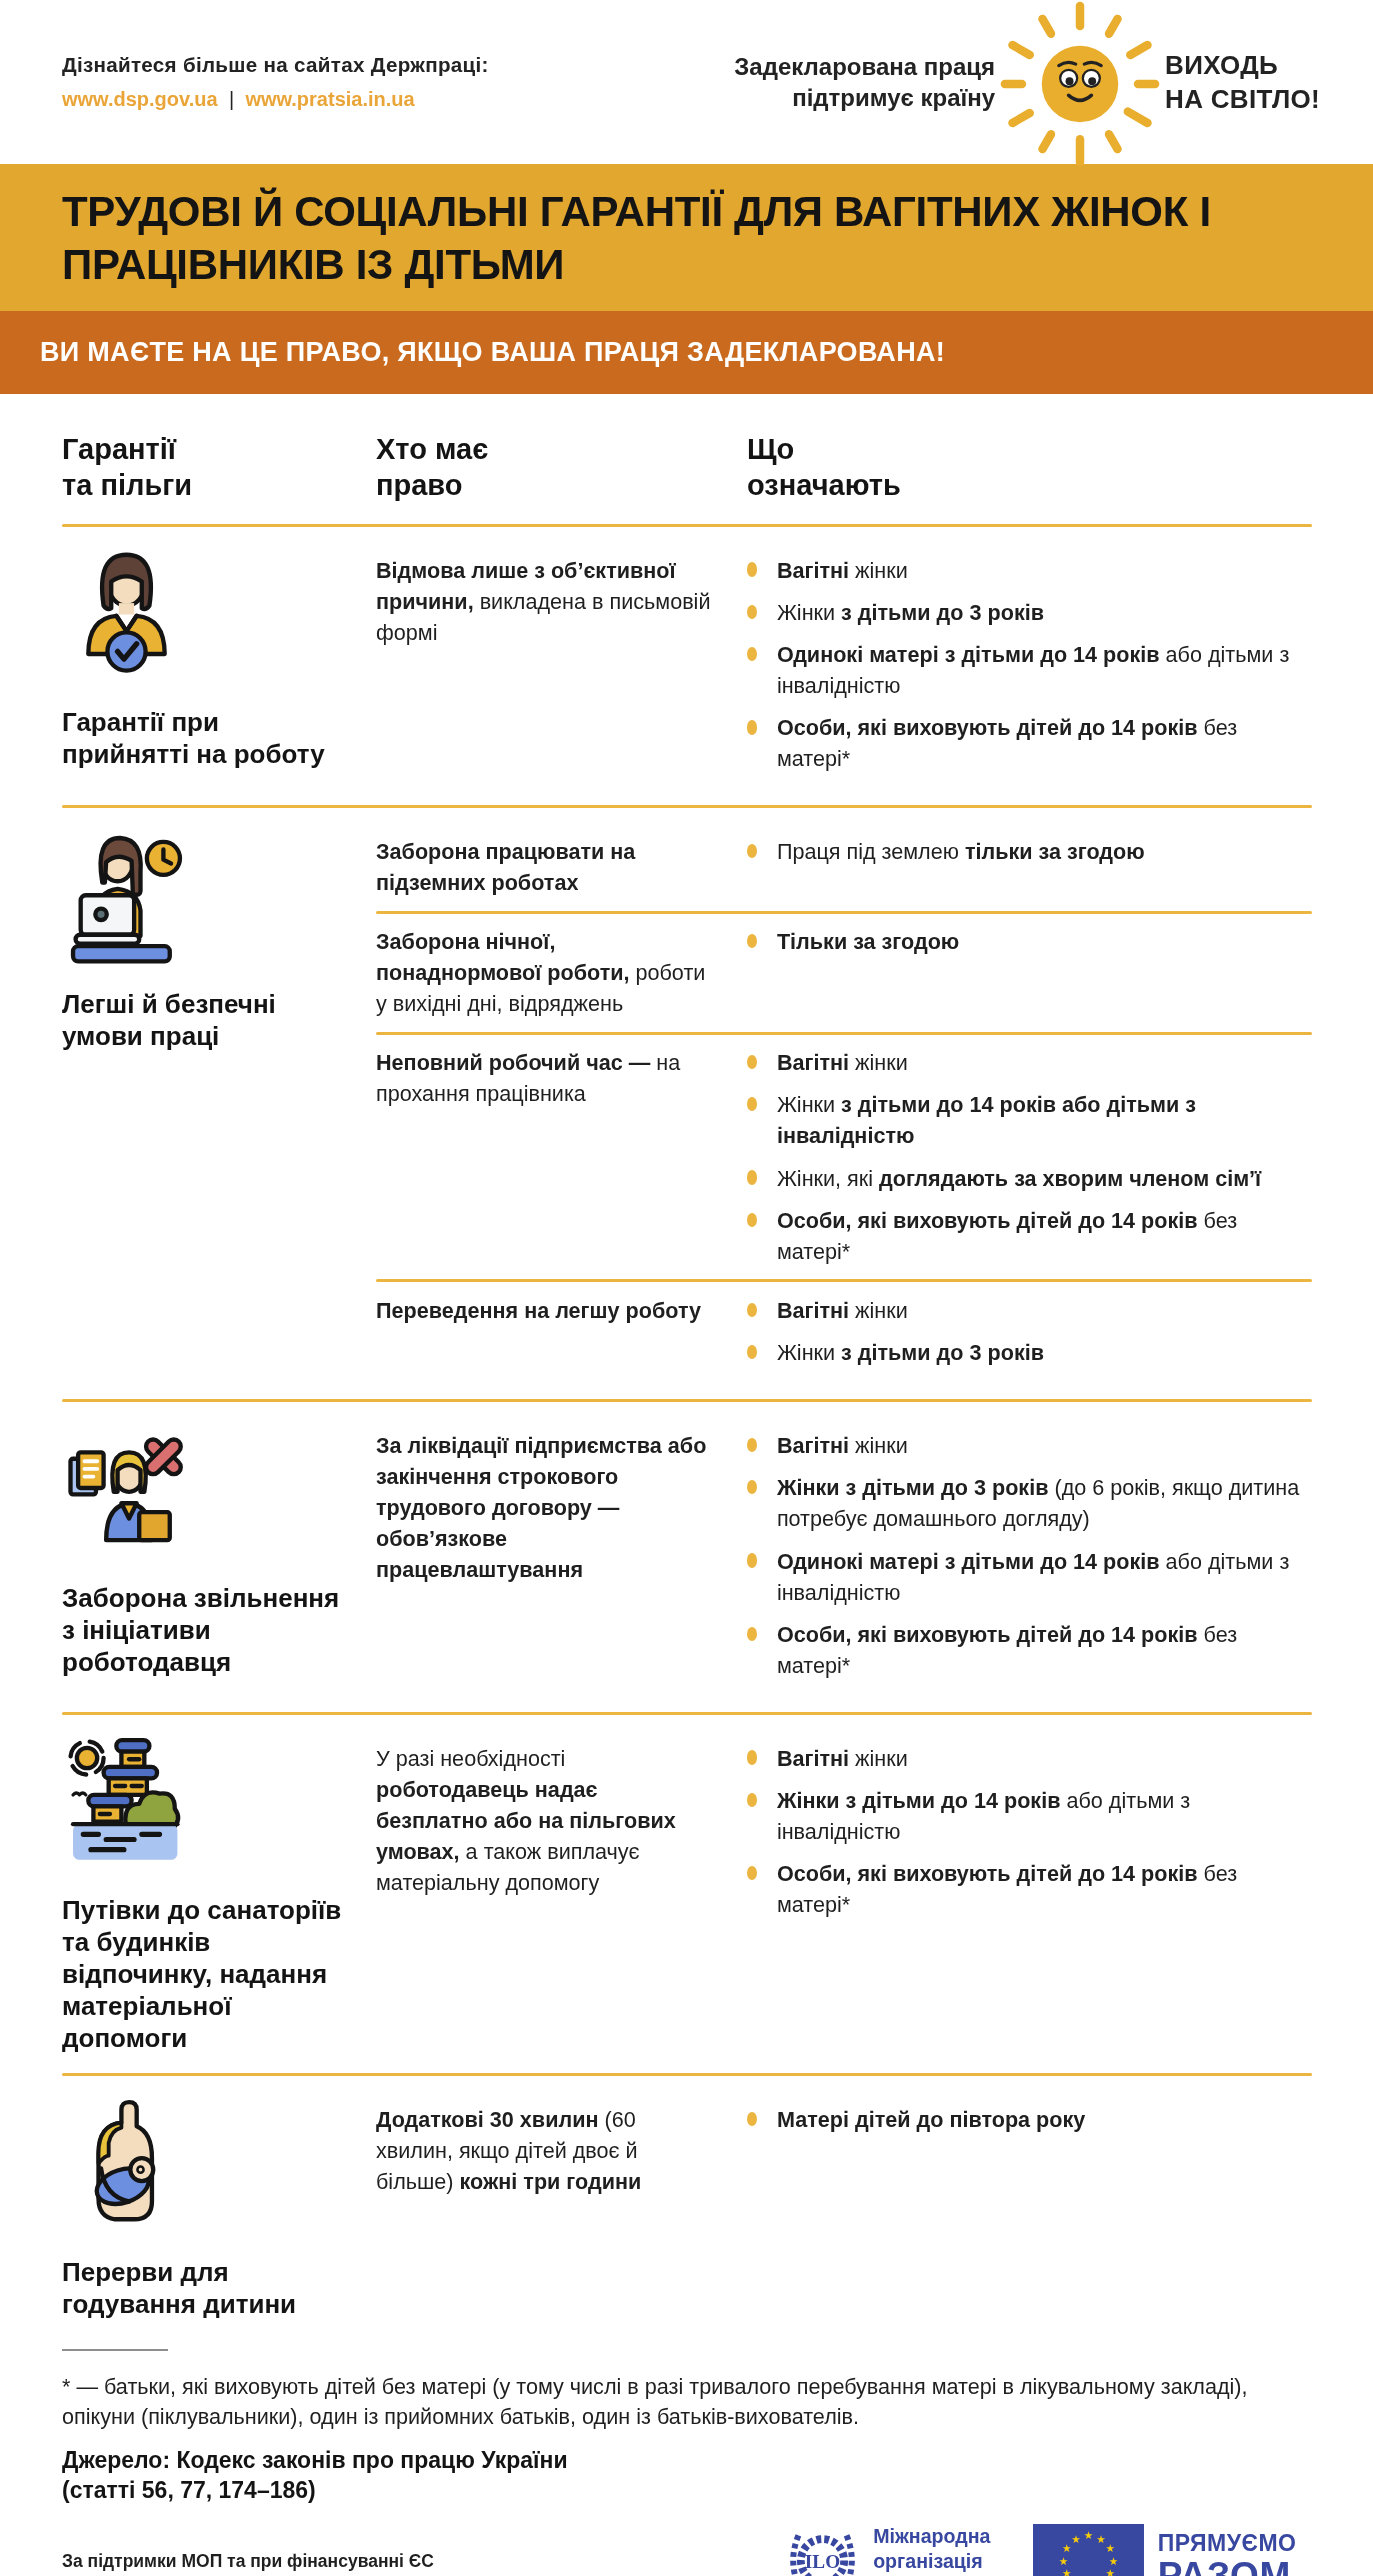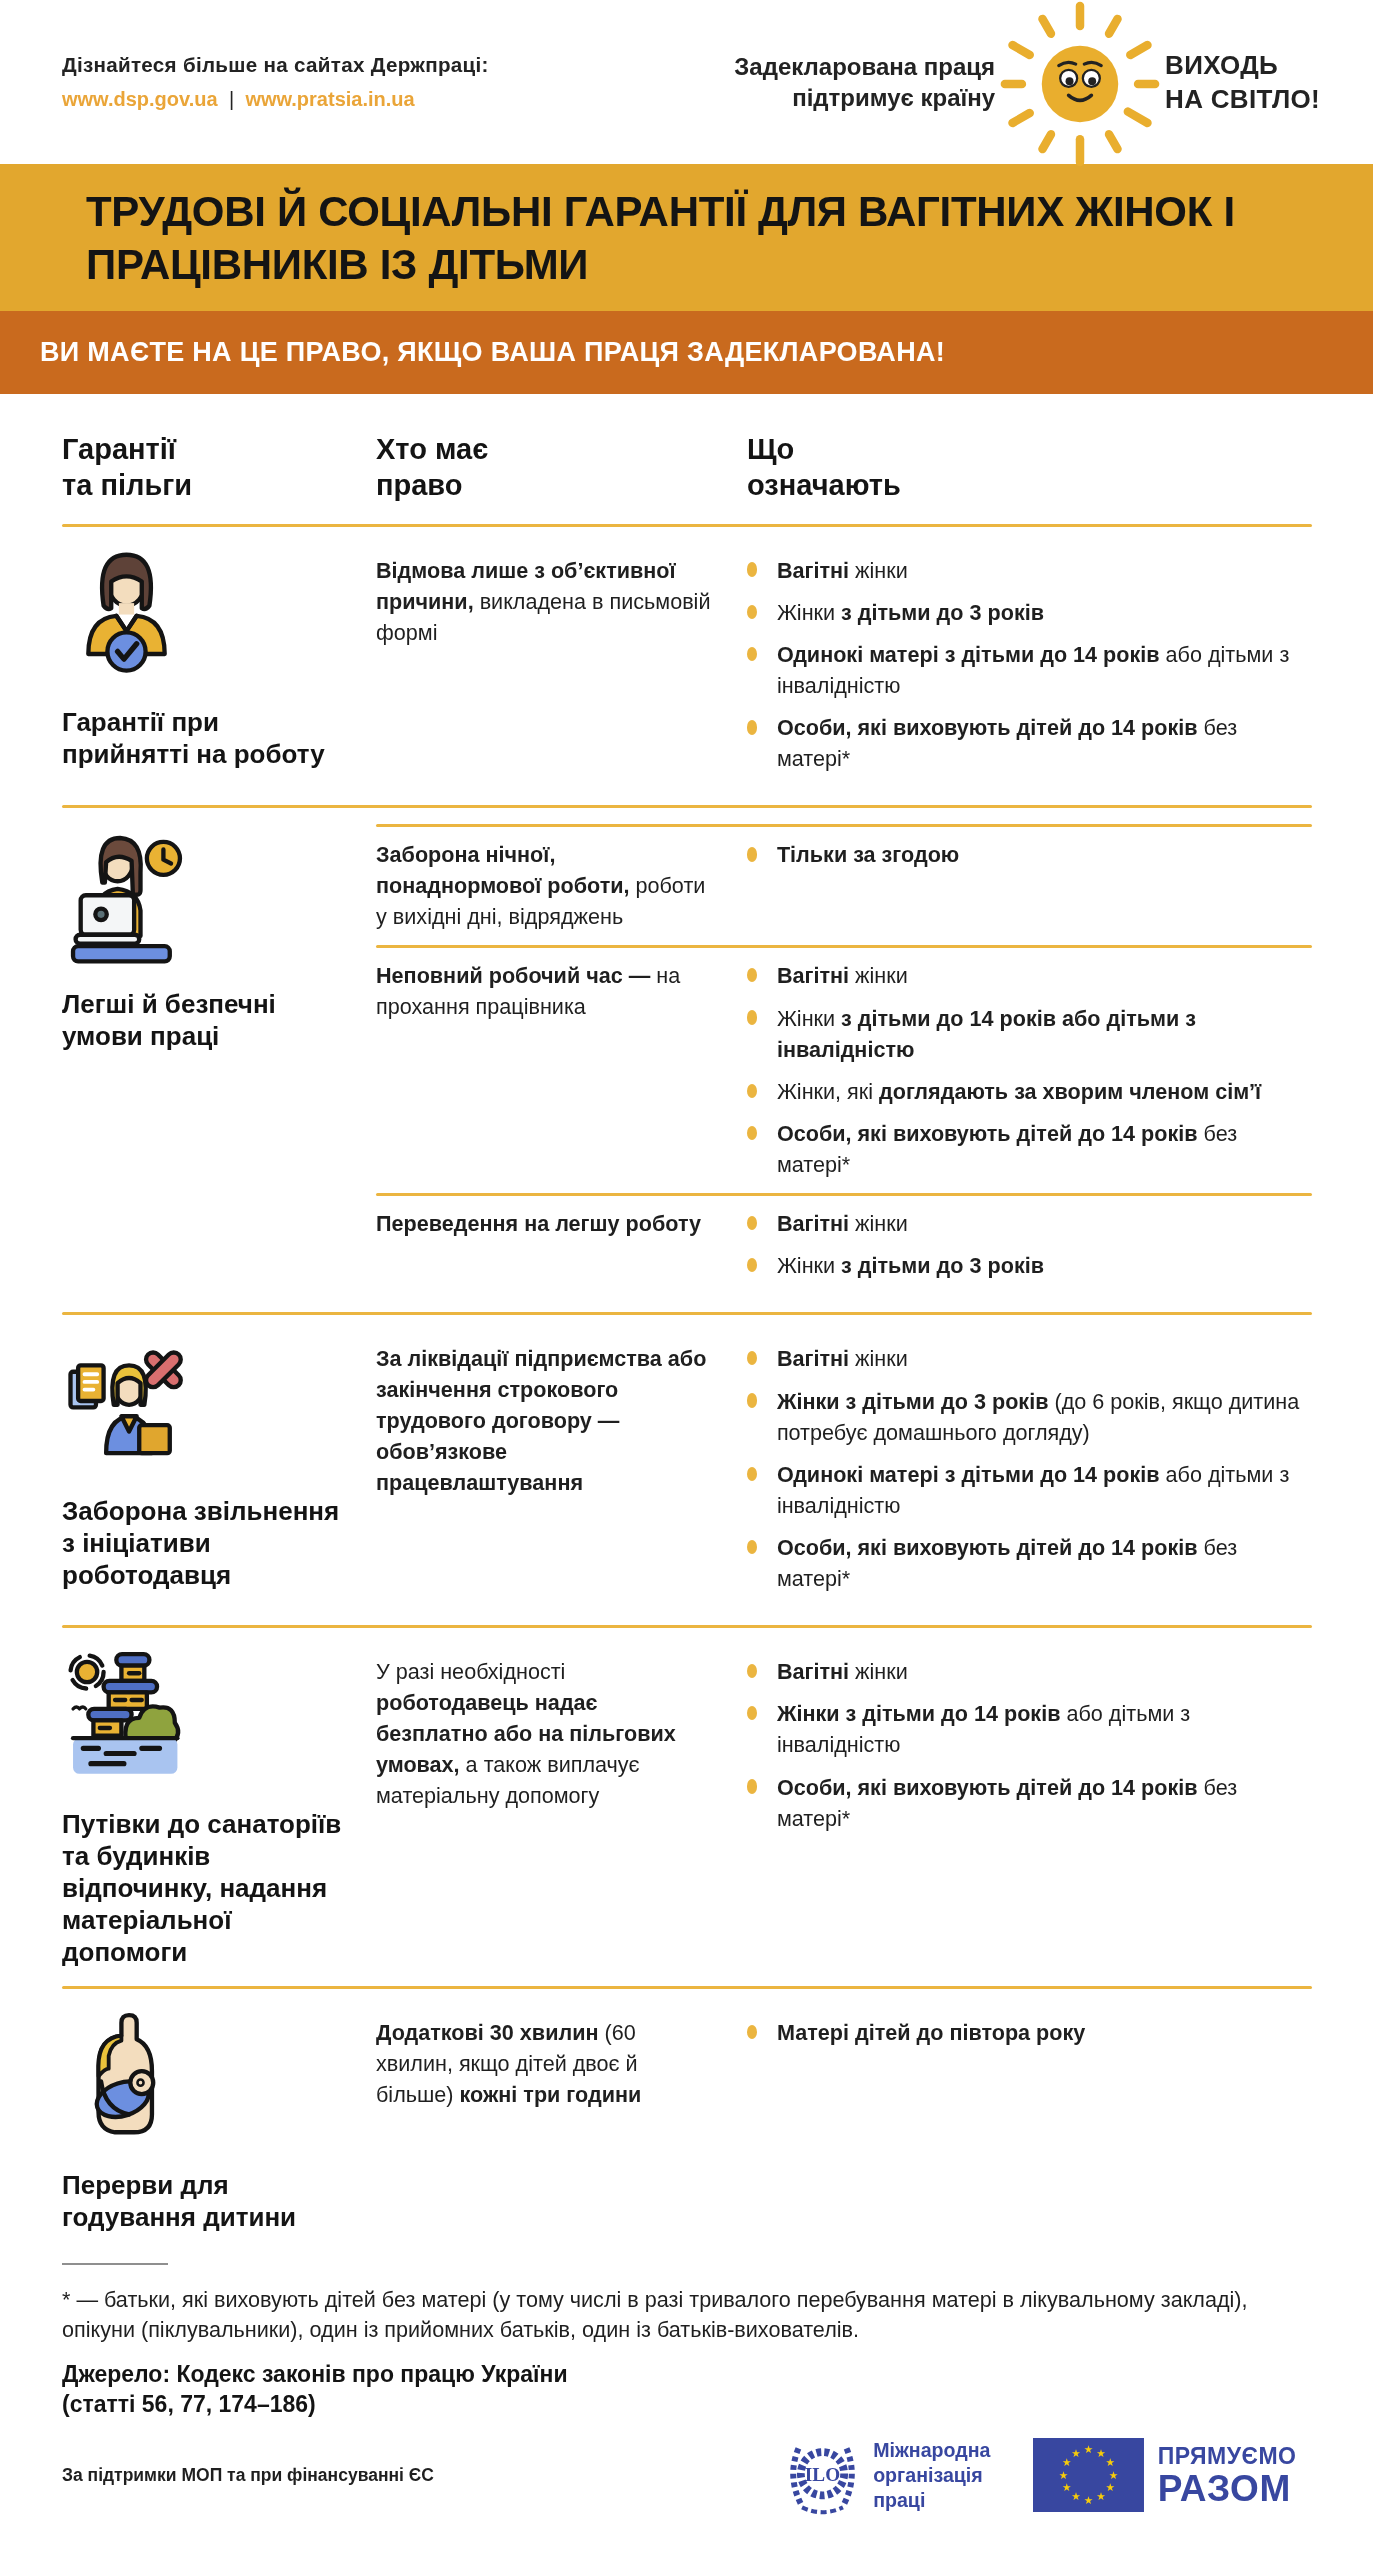--- a/index.html
+++ b/index.html
@@ -18,21 +18,21 @@
   .hdr-left{margin-right:auto;}
   .hdr-know{font-size:20.6px;font-weight:700;color:#232323;letter-spacing:0.3px;}
   .hdr-links{margin-top:11.3px;font-size:20px;font-weight:800;display:flex;align-items:center;gap:11.3px;}
   .hdr-links .lnk{color:var(--link_gold);text-decoration:none;}
   .hdr-sep{color:#232323;font-weight:400;}
   .hdr-slogan{text-align:right;font-size:24px;line-height:31px;font-weight:700;white-space:pre-line;color:#232323;}
   .sun-wrap{width:170px;height:170px;flex:none;margin-top:3.1px;}
   .hdr-cta{font-size:26px;line-height:34px;font-weight:800;white-space:pre-line;color:#232323;letter-spacing:0.3px;}
   
   .gold-banner{height:147px;background:var(--gold_banner);display:flex;align-items:center;padding:0 62px;}
-  .gold-banner h1{font-size:42px;line-height:53px;font-weight:800;color:#141414;letter-spacing:-0.3px;max-width:1257px;margin-left:24px;}
+  .gold-banner h1{font-size:42px;line-height:53px;font-weight:800;color:#141414;letter-spacing:-0.3px;max-width:1257px;}
   .orange-bar{height:83px;background:var(--orange_bar);display:flex;align-items:center;padding:0 40px;}
   .orange-bar h2{font-size:27px;font-weight:800;color:#FFFFFF;letter-spacing:0.3px;}
   
   main{padding:0 62px;}
   .col-heads{display:grid;grid-template-columns:314px 371px 1fr;padding:37px 0 20.6px;}
   .col-head{font-size:29px;line-height:36px;font-weight:800;white-space:pre-line;color:#141414;}
   .divider-full{height:3.1px;background:var(--accent_gold);border-radius:1.5px;}
   .row{display:grid;grid-template-columns:314px 1fr;padding:15.5px 0 18.5px;}
   .row-left{padding-right:26px;}
   .row-icon{width:129px;height:140px;}
@@ -177,20 +177,29 @@
     <path d="M25,72 Q27,53 43,51 Q59,53 61,68 L61,88 L25,88 Z" fill="#E9B233"></path>
     <rect x="14" y="56" width="42" height="31" rx="4" fill="#F4F6F7"></rect>
     <circle cx="30" cy="71" r="4.5" fill="#5A7076"></circle>
     <rect x="10" y="87" width="50" height="7" rx="3.5" fill="#F4F6F7"></rect>
     <rect x="8" y="96" width="76" height="12" rx="4" fill="#6C8FE0"></rect>
   </g>
             </svg></div>
           <div class="row-label">Легші й безпечні умови праці</div>
         </div>
         <div class="row-right">
+          <div class="block">
+            <div class="what"><span class="b">Заборона працювати на підземних роботах</span></div>
+            <div class="who">
+              <div class="who-item">
+                <div class="dot"></div>
+                <div class="who-text"><span class="r">Праця під землею </span><span class="b">тільки за згодою</span></div>
+              </div>
+            </div>
+          </div>
           <div class="divider-block"></div>
           <div class="block">
             <div class="what"><span class="b">Заборона нічної, понаднормової роботи,</span><span class="r"> роботи у вихідні дні, відряджень</span></div>
             <div class="who">
               <div class="who-item">
                 <div class="dot"></div>
                 <div class="who-text"><span class="b">Тільки за згодою</span></div>
               </div>
             </div>
           </div>

